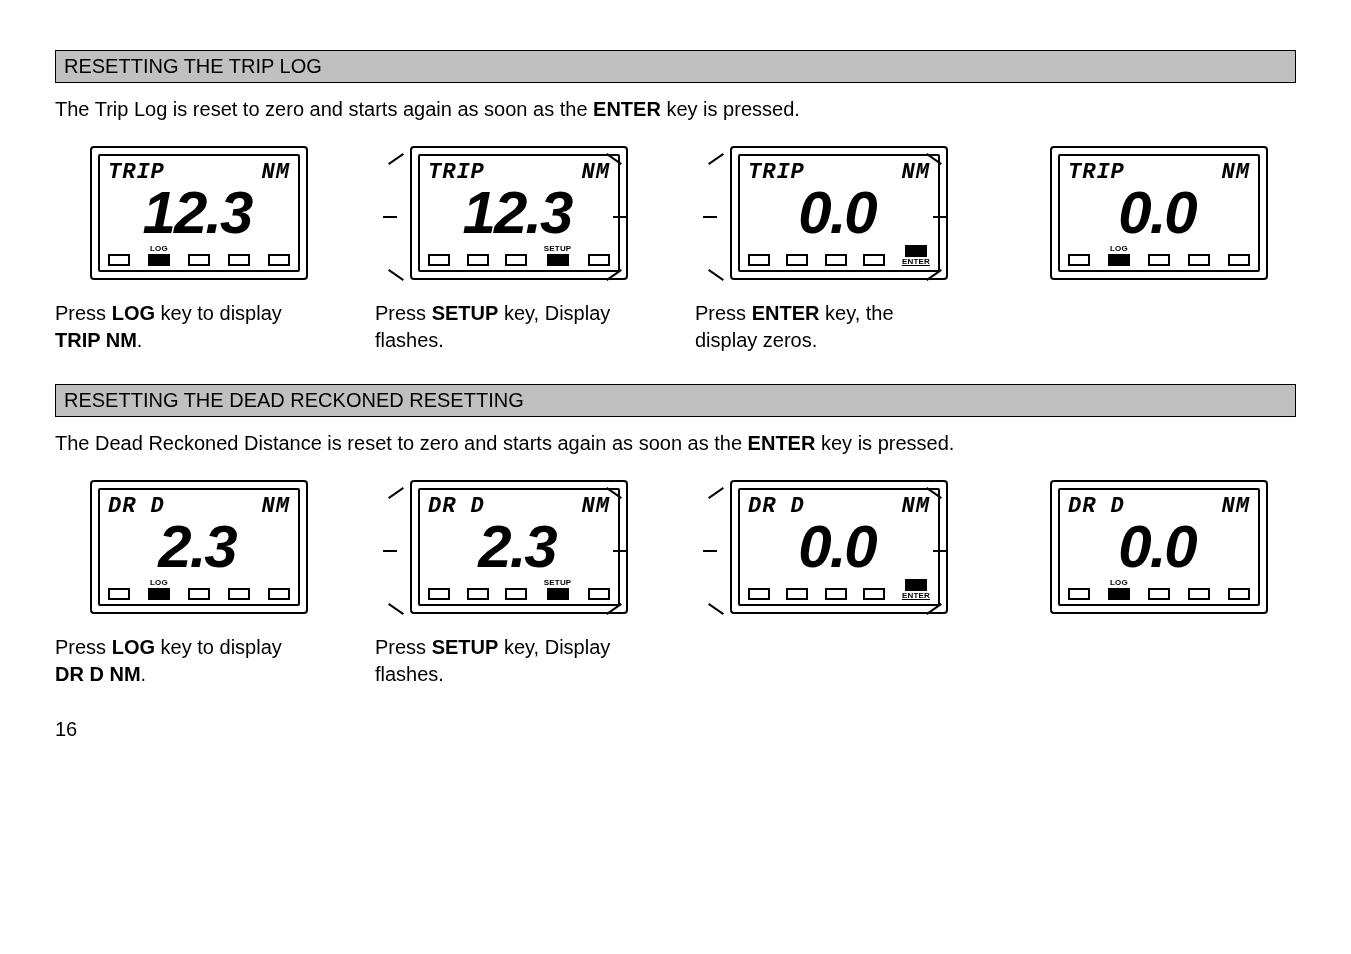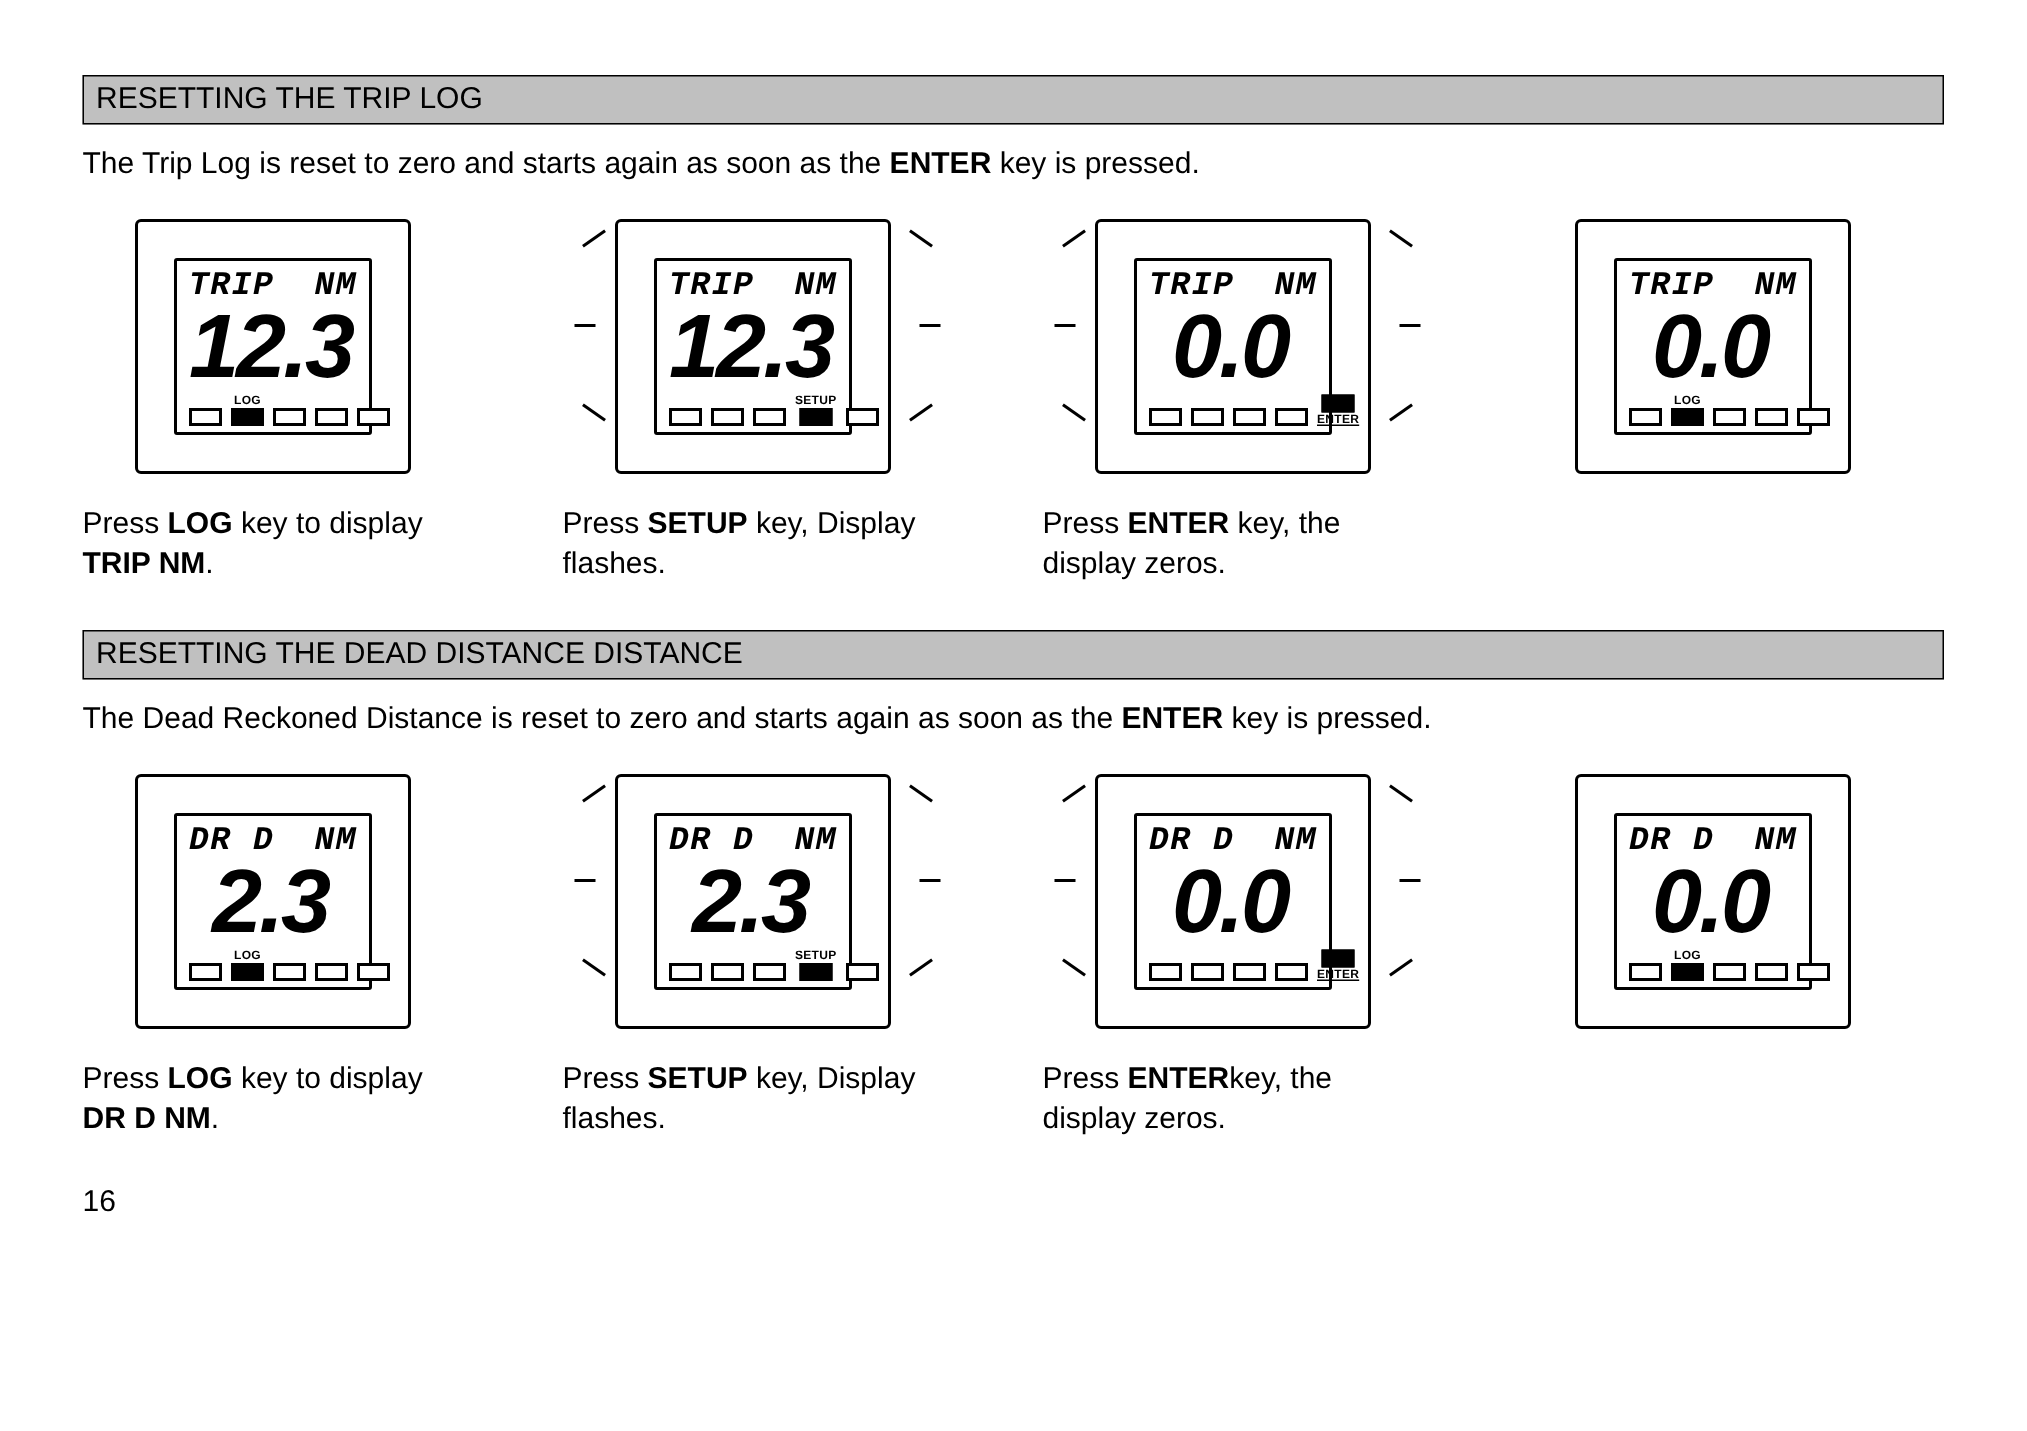--- a/index.html
+++ b/index.html
@@ -32,25 +32,25 @@
     }
     .col {
       flex: 0 0 auto;
       width: 260px;
     }
     .display-wrap {
       position: relative;
       margin-bottom: 20px;
     }
     .lcd-device {
-      width: 184px;
+      width: 218px;
       margin-left: 35px;
       border: 2px solid #000;
       border-radius: 4px;
-      padding: 24px;
+      padding: 6px;
       background: #fff;
     }
     .lcd-inner {
       border: 2px solid #000;
       border-radius: 2px;
       padding: 6px 8px 4px 8px;
       background: #fff;
     }
     .lcd-top {
       display: flex;
@@ -297,21 +297,21 @@
                 <div class="spacer"></div>
                 <div class="btn-box"></div>
               </div>
             </div>
       </div>
     </div>
       </div>
   </div>
 </div>
 
-<div class="section-header">RESETTING THE DEAD DISTANCE DISTANCE</div>
+<div class="section-header">RESETTING THE DEAD RECKONED RESETTING</div>
 <p class="intro-text">
   <span>The Dead Reckoned Distance is reset to zero and starts again as soon as the </span><strong>ENTER</strong><span> key is pressed.</span>
 </p>
 
 <div class="row">
   <div class="col">
     <div class="display-wrap">
 
     <div class="lcd-device">
       <div class="lcd-inner">
@@ -426,23 +426,20 @@
                 <div class="btn-box"></div>
               </div>
               <div class="btn-col">
                 <div class="btn-box filled"></div>
                 <div class="btn-label-below">ENTER</div>
               </div>
             </div>
       </div>
     </div>
       </div>
-    <p class="caption">
-      <span>Press </span><strong>ENTER</strong><span>key, the display zeros.</span>
-    </p>
   </div>
   <div class="col">
     <div class="display-wrap">
 
     <div class="lcd-device">
       <div class="lcd-inner">
         <div class="lcd-top">
           <span>DR  D</span>
           <span>NM</span>
         </div>

